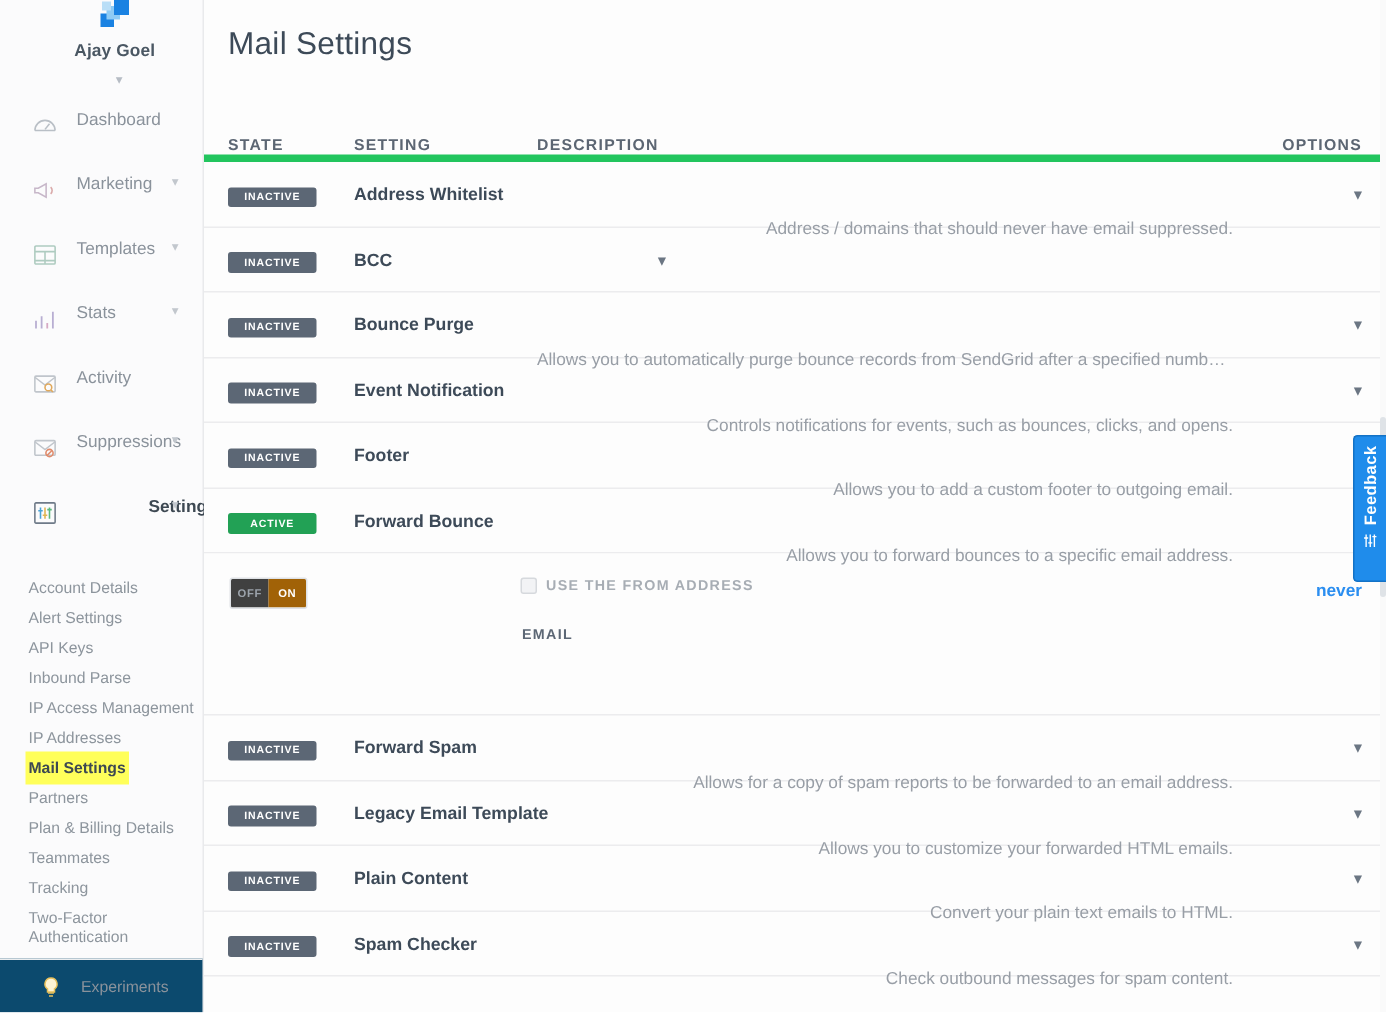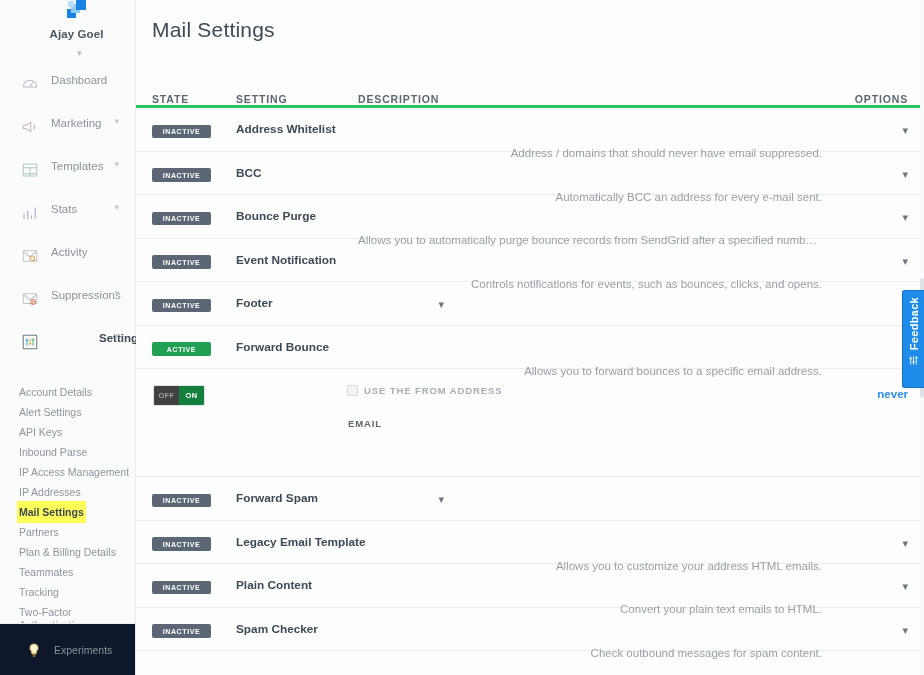--- a/index.html
+++ b/index.html
@@ -107,27 +107,27 @@
     background: #ffff5a;
     color: #3d4852;
     font-weight: bold;
   }
   .sub-item.wrap { height: 32px; line-height: 13px; padding-top: 4px; white-space: normal; width: 110px;}
 
   .sidebar-footer {
     position: absolute;
     left: 0; bottom: 0;
     width: 135px;
-    height: 52px;
+    height: 36px;
     border-top: 1px solid #eceef0;
     display: flex;
     align-items: center;
     padding-left: 24px;
     gap: 11px;
-    background: #0f172a;
+    background: #0c4a6e;
   }
   .sidebar-footer .nav-label { font-size: 10.5px; }
 
   
   #main {
     position: absolute;
     left: 136px; top: 0;
     width: 788px; height: 675px;
     background: #fdfdfd;
     overflow: hidden;
@@ -140,21 +140,21 @@
     padding: 18px 0 0 16px;
     letter-spacing: .2px;
   }
 
   .table { margin-top: 40px; }
   .thead {
     display: flex;
     align-items: flex-end;
     height: 26px;
     padding: 0 16px 0 16px;
-    border-bottom: 3px solid #22c55e;
+    border-bottom: 5px solid #22c55e;
   }
   .th {
     font-size: 10.5px;
     font-weight: bold;
     color: #5c6673;
     letter-spacing: .85px;
   }
   .col-state { width: 84px; flex: 0 0 84px; }
   .col-setting { width: 122px; flex: 0 0 122px; }
   .col-desc { flex: 1 1 auto; margin-top: 48px; }
@@ -229,21 +229,21 @@
   .toggle .t-off, .toggle .t-on {
     flex: 1 1 50%;
     display: flex;
     align-items: center;
     justify-content: center;
     font-size: 7.5px;
     font-weight: bold;
     letter-spacing: .4px;
   }
   .toggle .t-off { color: #9ba2aa; background: #404040; }
-  .toggle .t-on  { color: #ffffff; background: #15803d; }
+  .toggle .t-on  { color: #ffffff; background: #a16207; }
 
   .exp-fields {
     margin-left: 142px;
     flex: 1 1 auto;
   }
   .field-row { display: flex; align-items: center; gap: 6px; }
   .cbox {
     width: 11px; height: 11px;
     border: 1px solid #d6d9dd;
     border-radius: 2px;
@@ -472,41 +472,41 @@
       <div class="row">
         <div class="col-state"><span class="badge inactive">INACTIVE</span></div>
         <div class="col-setting setting-name">Address Whitelist</div>
         <div class="col-desc desc">Address / domains that should never have email suppressed.</div>
         <div class="col-opt"><span class="chev">▾</span></div>
       </div>
 
       <div class="row">
         <div class="col-state"><span class="badge inactive">INACTIVE</span></div>
         <div class="col-setting setting-name">BCC</div>
-        <div class="col-desc desc">Automatically BCC an address for every e-mail sent.</div>
         <div class="col-opt"><span class="chev">▾</span></div>
       </div>
 
       <div class="row">
         <div class="col-state"><span class="badge inactive">INACTIVE</span></div>
         <div class="col-setting setting-name">Bounce Purge</div>
         <div class="col-desc desc">Allows you to automatically purge bounce records from SendGrid after a specified number of days.</div>
         <div class="col-opt"><span class="chev">▾</span></div>
       </div>
 
       <div class="row">
         <div class="col-state"><span class="badge inactive">INACTIVE</span></div>
         <div class="col-setting setting-name">Event Notification</div>
         <div class="col-desc desc">Controls notifications for events, such as bounces, clicks, and opens.</div>
         <div class="col-opt"><span class="chev">▾</span></div>
       </div>
 
       <div class="row">
         <div class="col-state"><span class="badge inactive">INACTIVE</span></div>
         <div class="col-setting setting-name">Footer</div>
+        <div class="col-desc desc">Allows you to add a custom footer to outgoing email.</div>
         <div class="col-opt"><span class="chev">▾</span></div>
       </div>
 
       <div class="row">
         <div class="col-state"><span class="badge active">ACTIVE</span></div>
         <div class="col-setting setting-name">Forward Bounce</div>
         <div class="col-desc desc">Allows you to forward bounces to a specific email address.</div>
         <div class="col-opt"><span class="chev up">▾</span></div>
       </div>
 
@@ -523,27 +523,28 @@
           <div class="field-row email">
             <span class="field-label dark">EMAIL</span>
           </div>
         </div>
         <span class="edit-link">never</span>
       </div>
 
       <div class="row">
         <div class="col-state"><span class="badge inactive">INACTIVE</span></div>
         <div class="col-setting setting-name">Forward Spam</div>
+        <div class="col-desc desc">Allows for a copy of spam reports to be forwarded to an email address.</div>
         <div class="col-opt"><span class="chev">▾</span></div>
       </div>
 
       <div class="row">
         <div class="col-state"><span class="badge inactive">INACTIVE</span></div>
         <div class="col-setting setting-name">Legacy Email Template</div>
-        <div class="col-desc desc">Allows you to customize your address HTML emails.</div>
+        <div class="col-desc desc">Allows you to customize your forwarded HTML emails.</div>
         <div class="col-opt"><span class="chev">▾</span></div>
       </div>
 
       <div class="row">
         <div class="col-state"><span class="badge inactive">INACTIVE</span></div>
         <div class="col-setting setting-name">Plain Content</div>
         <div class="col-desc desc">Convert your plain text emails to HTML.</div>
         <div class="col-opt"><span class="chev">▾</span></div>
       </div>
 

